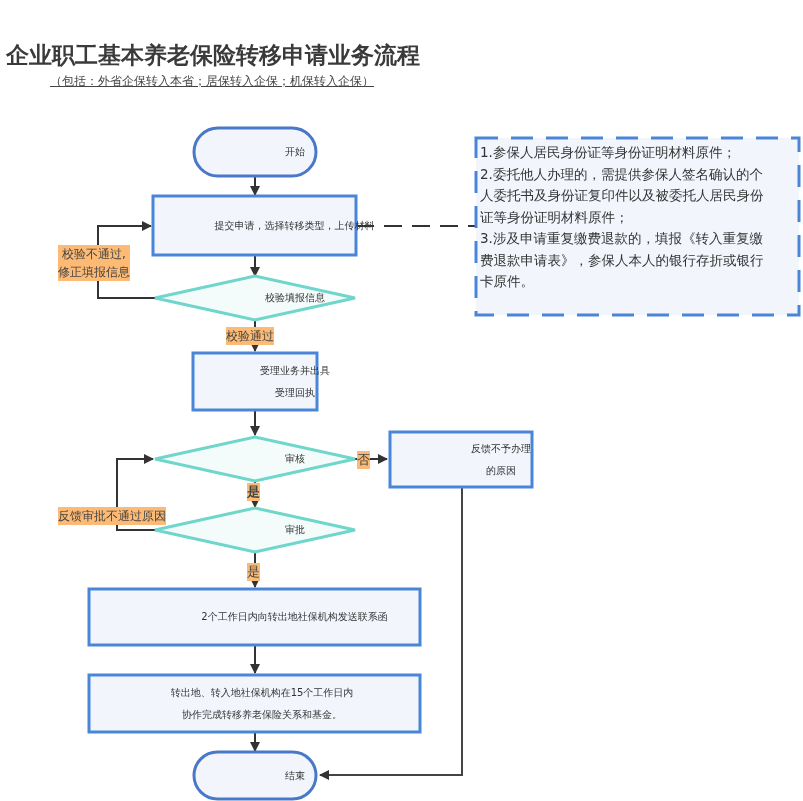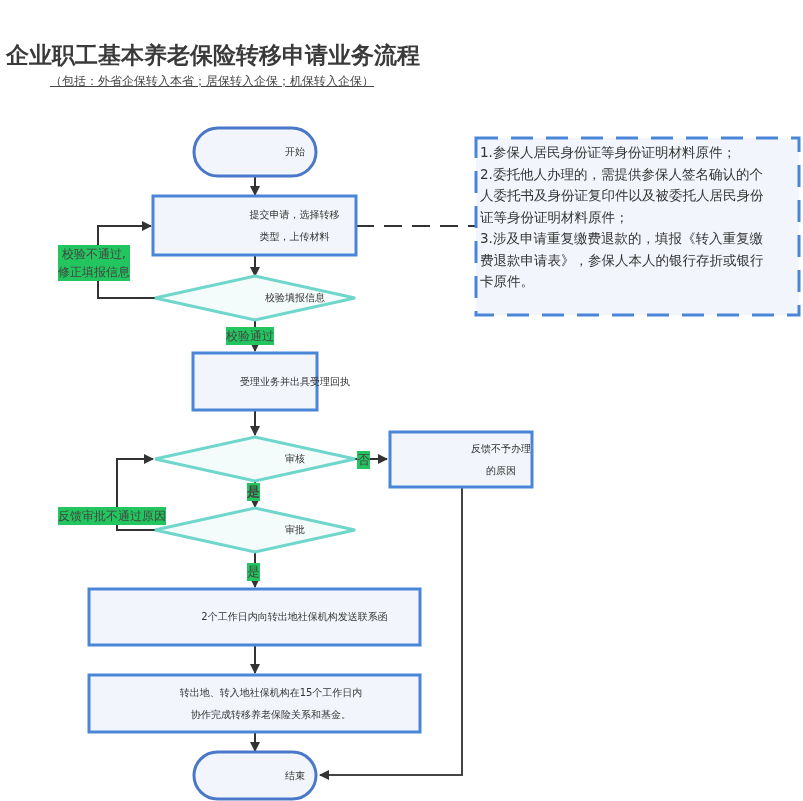--- a/index.html
+++ b/index.html
@@ -3,21 +3,21 @@
 <meta charset="utf-8">
 <style>
   html, body { margin:0; padding:0; background:#ffffff; }
   body { width:803px; height:801px; position:relative; overflow:hidden;
          font-family:"DejaVu Sans","Liberation Sans",sans-serif; color:#333; }
   .title { position:absolute; left:6px; top:40px; font-size:23px; font-weight:bold; color:#3a3a3a; letter-spacing:0px; white-space:nowrap; }
   .subtitle { position:absolute; left:50px; top:73px; font-size:12px; color:#444; white-space:nowrap;text-decoration:underline; }
   svg.flow { position:absolute; left:0; top:0; }
   .node-text { position:absolute; display:flex; align-items:center; justify-content:center;
                text-align:center; font-size:10px; line-height:22px; color:#333;padding-left:40px; }
-  .label { position:absolute; font-size:12px; color:#444; line-height:18px; white-space:nowrap; background:#22c55e; }
+  .label { position:absolute; font-size:12px; color:#444; line-height:18px; white-space:nowrap; background:#fdba74; }
   .note { position:absolute; left:480px; top:142px; width:316px; font-size:13.5px; line-height:21.5px; color:#333; }
   .note div { white-space:nowrap; }
 </style>
 </head>
 <body>
 
 <div class="title">企业职工基本养老保险转移申请业务流程</div>
 <div class="subtitle">（包括：外省企保转入本省；居保转入企保；机保转入企保）</div>
 
 <svg class="flow" width="803" height="801">
@@ -50,43 +50,43 @@
   <rect x="390" y="432" width="142" height="55" fill="#f2f5fc" stroke="#4a86d8" stroke-width="3"></rect>
   <rect x="89" y="589" width="331" height="56" fill="#f2f5fc" stroke="#4a86d8" stroke-width="3"></rect>
   <rect x="89" y="675" width="331" height="57" fill="#f2f5fc" stroke="#4a86d8" stroke-width="3"></rect>
   <rect x="194" y="752" width="122" height="47" rx="23.5" ry="23.5" fill="#f2f5fc" stroke="#4a78c8" stroke-width="3"></rect>
 
   <rect x="476" y="138" width="323" height="177" fill="#f2f5fc" stroke="#4a86d8" stroke-width="3" stroke-dasharray="22,13"></rect>
 </svg>
 
 <div class="node-text" style="left:194px;top:128px;width:122px;height:48px;">开始</div>
 
-<div class="node-text" style="left:153px;top:196px;width:203px;height:59px;flex-direction:column;">
+<div class="node-text" style="left:153px;top:196px;width:203px;height:59px;flex-direction:row;">
   <span>提交申请，选择转移</span>
   <span>类型，上传材料</span>
 </div>
 
 <div class="node-text" style="left:155px;top:276px;width:200px;height:44px;">校验填报信息</div>
 
-<div class="node-text" style="left:193px;top:353px;width:124px;height:57px;flex-direction:row;">
+<div class="node-text" style="left:193px;top:353px;width:124px;height:57px;flex-direction:column;">
   <span>受理业务并出具</span>
   <span>受理回执</span>
 </div>
 
 <div class="node-text" style="left:155px;top:437px;width:200px;height:44px;">审核</div>
 <div class="node-text" style="left:155px;top:508px;width:200px;height:44px;">审批</div>
 
 <div class="node-text" style="left:390px;top:432px;width:142px;height:55px;flex-direction:column;">
   <span>反馈不予办理</span>
   <span>的原因</span>
 </div>
 
 <div class="node-text" style="left:89px;top:589px;width:331px;height:56px;">2个工作日内向转出地社保机构发送联系函</div>
 
-<div class="node-text" style="left:89px;top:675px;width:266px;height:57px;flex-direction:column;margin-left:9px;">
+<div class="node-text" style="left:89px;top:675px;width:266px;height:57px;flex-direction:column;">
   <span>转出地、转入地社保机构在15个工作日内</span>
   <span>协作完成转移养老保险关系和基金。</span>
 </div>
 
 <div class="node-text" style="left:194px;top:752px;width:122px;height:47px;">结束</div>
 
 <div class="label" style="left:58px;top:245px;text-align:center;">
   <div>校验不通过,</div>
   <div>修正填报信息</div>
 </div>

